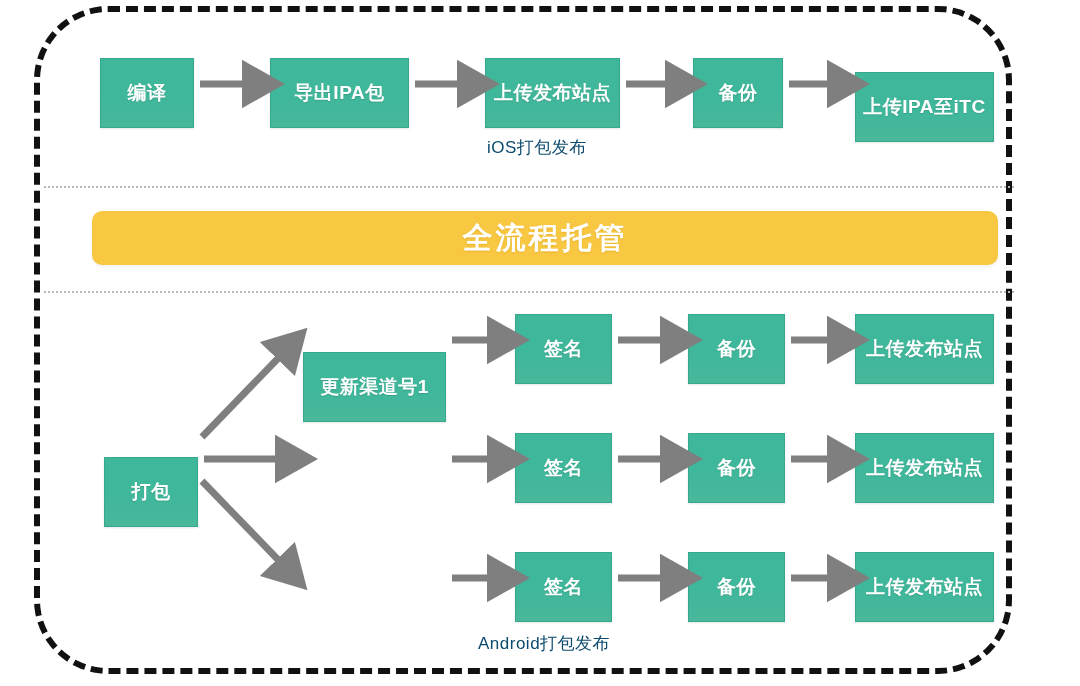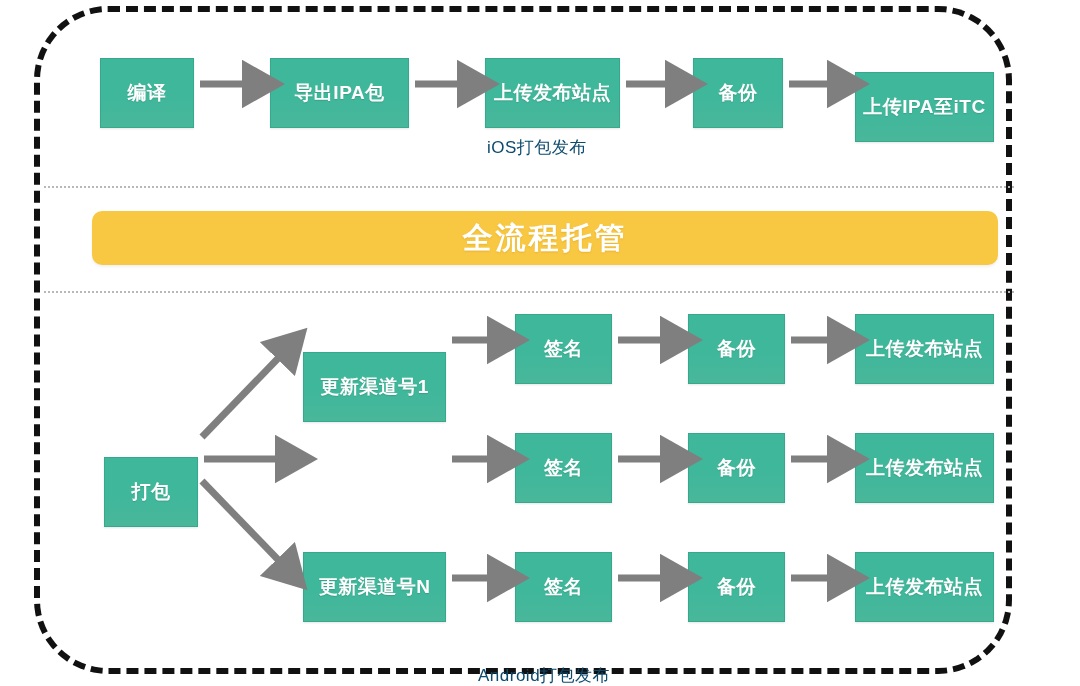--- a/index.html
+++ b/index.html
@@ -126,21 +126,21 @@
   
   .caption {
     position: absolute;
     color: #0c4a6e;
     font-size: 17px;
     font-weight: 400;
     letter-spacing: 0.5px;
     white-space: nowrap;
   }
   .cap-ios     { left: 487px; top: 136px; }
-  .cap-android { left: 478px; top: 632px; margin-top: 32px; }
+  .cap-android { left: 478px; top: 632px; }
 </style>
 </head>
 <body>
 
 <div id="canvas">
 
   <div class="dashed-frame"></div>
 
   <div class="separator sep-1"></div>
   <div class="separator sep-2"></div>
@@ -159,21 +159,20 @@
 
   <div class="node n-ch-1">更新渠道号1</div>
   <div class="node n-sign-1">签名</div>
   <div class="node n-bak-1">备份</div>
   <div class="node n-up-1">上传发布站点</div>
 
   <div class="node n-sign-2">签名</div>
   <div class="node n-bak-2">备份</div>
   <div class="node n-up-2">上传发布站点</div>
 
-  <div class="node n-ch-3">更新渠道号N</div>
   <div class="node n-sign-3">签名</div>
   <div class="node n-bak-3">备份</div>
   <div class="node n-up-3">上传发布站点</div>
 
   <div class="caption cap-android">Android打包发布</div>
 
   <svg id="arrow-layer" viewBox="0 0 1080 686">
     <defs>
       <marker id="ah" markerWidth="7" markerHeight="7" refX="2.2" refY="3.5" orient="auto" markerUnits="strokeWidth">
         <path d="M0,0 L6.2,3.5 L0,7 Z" fill="#7f7f7f"></path>

